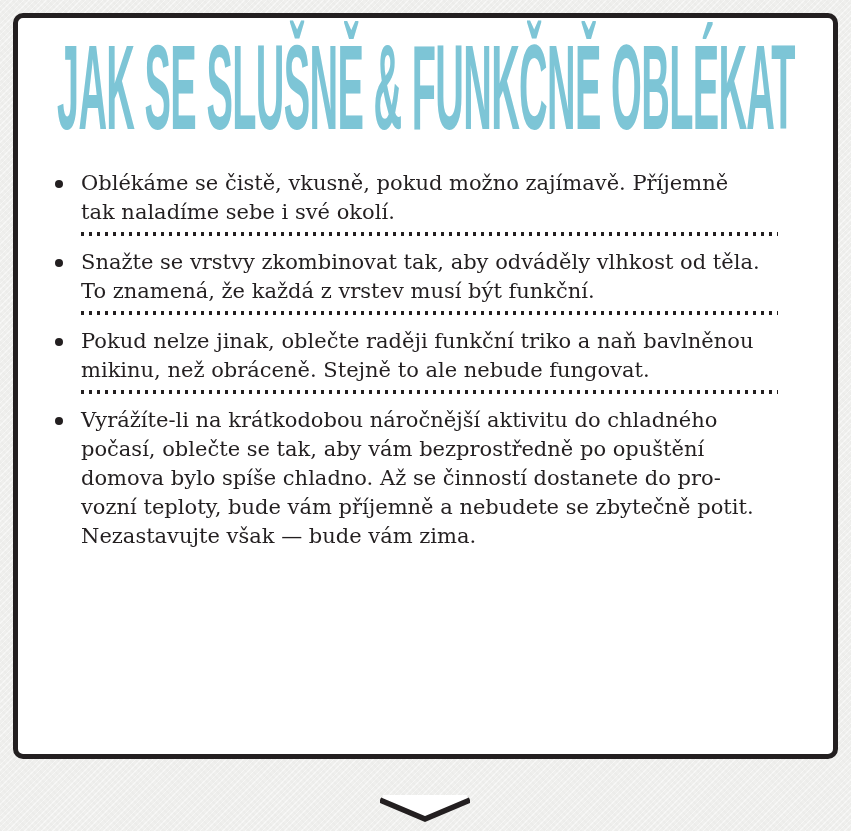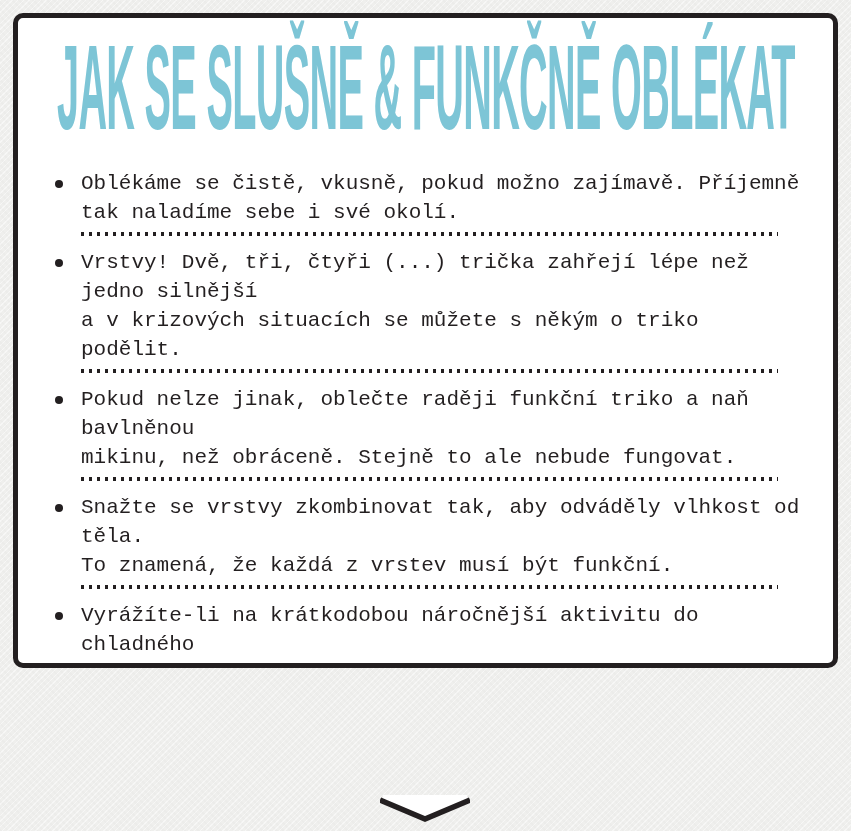--- a/index.html
+++ b/index.html
@@ -22,21 +22,21 @@
   .page{
     position:absolute;inset:0;
     background:
       repeating-linear-gradient(45deg, rgba(0,0,0,0.012) 0 2px, transparent 2px 5px),
       repeating-linear-gradient(-45deg, rgba(255,255,255,0.5) 0 1px, transparent 1px 4px),
       var(--page-background);
   }
   .card{
     position:absolute;
     left:13px;top:13px;
-    width:825px;height:655px;
+    width:825px;height:746px;
     background:var(--card-background);
     border:5px solid var(--border);
     border-radius:10px;
     overflow:hidden;
   }
   .title-row{
     height:127px;
     display:flex;align-items:center;justify-content:center;
     padding-top:10px;
   }
@@ -86,21 +86,20 @@
     content:"";
     display:block;
     width:8px;height:8px;
     border-radius:50%;
     background:var(--body-text);
     margin:11px 0 0 3px;
   }
   .tip-text{
     flex:1 1 0;
     white-space:pre-line;
-    font-family:Liberation Mono, monospace;
   }
   .tip:not(:last-child)::after{
     content:"";
     display:block;
     height:4px;
     width:697px;
     margin:5px 0 0 29px;
     background:repeating-linear-gradient(90deg, var(--body-text) 0 3.5px, transparent 3.5px 8px);
   }
   .tail{
@@ -118,36 +117,31 @@
     <div class="title-row">
       <h1 class="title">JAK SE SLUŠNĚ &amp; FUNKČNĚ OBLÉKAT</h1>
     </div>
     <ul class="tips" id="tips-list">
   <li class="tip">
     <span class="dot"></span>
     <span class="tip-text">Oblékáme se čistě, vkusně, pokud možno zajímavě. Příjemně
 tak naladíme sebe i své okolí.</span>
   </li>
 
+
   <li class="tip">
     <span class="dot"></span>
-    <span class="tip-text">Vrstvy! Dvě, tři, čtyři (...) trička zahřejí lépe než jedno silnější
-a v krizových situacích se můžete s někým o triko podělit.</span>
+    <span class="tip-text">Snažte se vrstvy zkombinovat tak, aby odváděly vlhkost od těla.
+To znamená, že každá z vrstev musí být funkční.</span>
   </li>
 
   <li class="tip">
     <span class="dot"></span>
     <span class="tip-text">Pokud nelze jinak, oblečte raději funkční triko a naň bavlněnou
 mikinu, než obráceně. Stejně to ale nebude fungovat.</span>
-  </li>
-
-  <li class="tip">
-    <span class="dot"></span>
-    <span class="tip-text">Snažte se vrstvy zkombinovat tak, aby odváděly vlhkost od těla.
-To znamená, že každá z vrstev musí být funkční.</span>
   </li>
 
   <li class="tip">
     <span class="dot"></span>
     <span class="tip-text">Vyrážíte-li na krátkodobou náročnější aktivitu do chladného
 počasí, oblečte se tak, aby vám bezprostředně po opuštění
 domova bylo spíše chladno. Až se činností dostanete do pro-
 vozní teploty, bude vám příjemně a nebudete se zbytečně potit.
 Nezastavujte však — bude vám zima.</span>
   </li>

